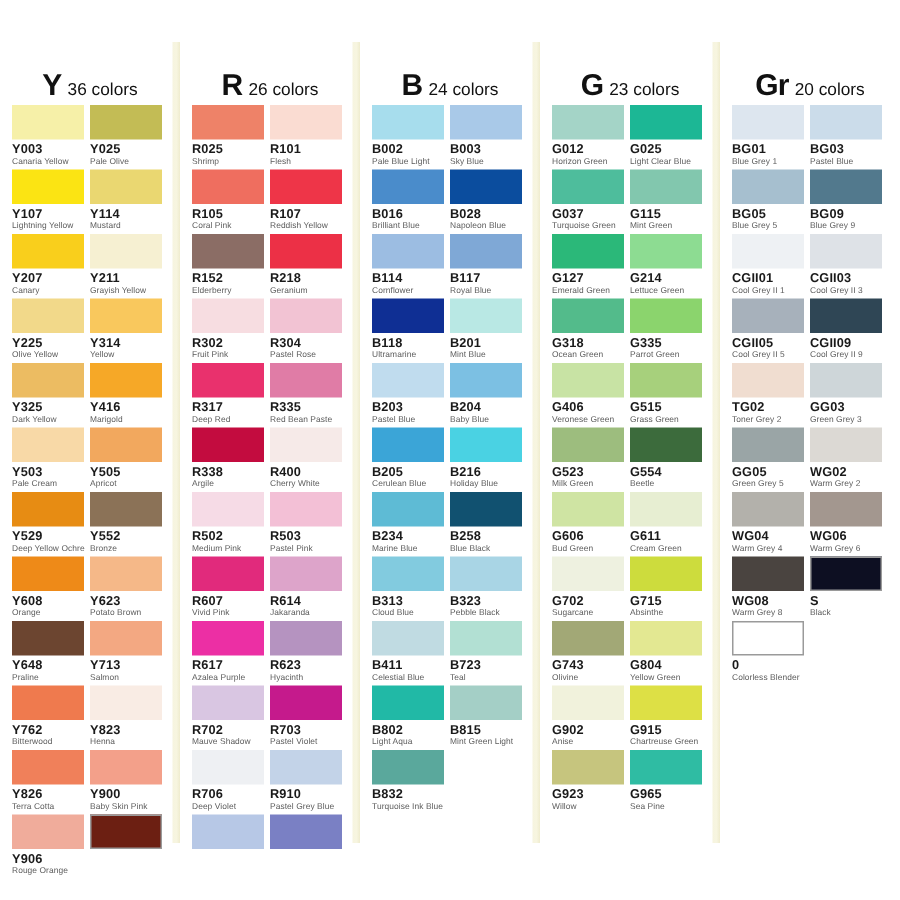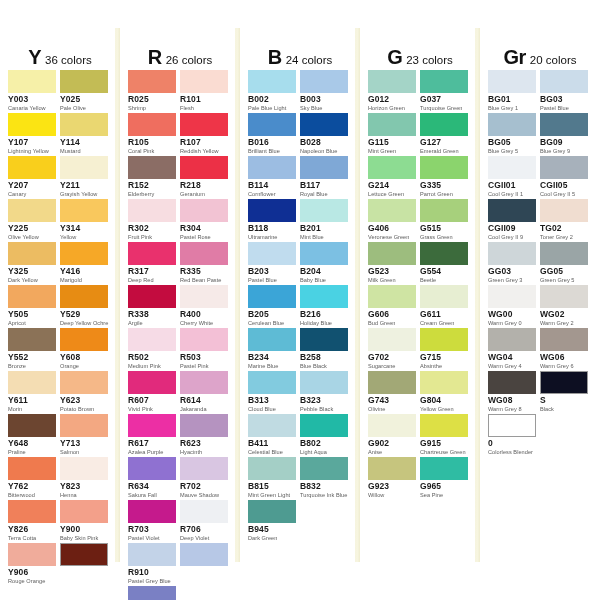--- a/index.html
+++ b/index.html
@@ -127,43 +127,43 @@
             <span class="chip" style="background: rgb(236, 188, 98);"></span>
             <div class="code">Y325</div>
             <div class="name">Dark Yellow</div>
           </div>
           <div class="cell">
             <span class="chip" style="background: rgb(246, 168, 39);"></span>
             <div class="code">Y416</div>
             <div class="name">Marigold</div>
           </div>
           <div class="cell">
+            <span class="chip" style="background: rgb(248, 217, 167);"></span>
+            <div class="code">Y503</div>
+            <div class="name">Pale Cream</div>
+          </div>
+          <div class="cell">
             <span class="chip" style="background: rgb(242, 168, 94);"></span>
             <div class="code">Y505</div>
             <div class="name">Apricot</div>
           </div>
           <div class="cell">
             <span class="chip" style="background: rgb(231, 140, 19);"></span>
             <div class="code">Y529</div>
             <div class="name">Deep Yellow Ochre</div>
           </div>
           <div class="cell">
             <span class="chip" style="background: rgb(139, 114, 87);"></span>
             <div class="code">Y552</div>
             <div class="name">Bronze</div>
           </div>
           <div class="cell">
             <span class="chip" style="background: rgb(238, 138, 24);"></span>
             <div class="code">Y608</div>
             <div class="name">Orange</div>
-          </div>
-          <div class="cell">
-            <span class="chip" style="background: rgb(244, 221, 179);"></span>
-            <div class="code">Y611</div>
-            <div class="name">Morin</div>
           </div>
           <div class="cell">
             <span class="chip" style="background: rgb(245, 184, 136);"></span>
             <div class="code">Y623</div>
             <div class="name">Potato Brown</div>
           </div>
           <div class="cell">
             <span class="chip" style="background: rgb(108, 69, 48);"></span>
             <div class="code">Y648</div>
             <div class="name">Praline</div>
@@ -296,25 +296,20 @@
             <span class="chip" style="background: rgb(236, 47, 164);"></span>
             <div class="code">R617</div>
             <div class="name">Azalea Purple</div>
           </div>
           <div class="cell">
             <span class="chip" style="background: rgb(181, 147, 192);"></span>
             <div class="code">R623</div>
             <div class="name">Hyacinth</div>
           </div>
           <div class="cell">
-            <span class="chip" style="background: rgb(143, 113, 209);"></span>
-            <div class="code">R634</div>
-            <div class="name">Sakura Fall</div>
-          </div>
-          <div class="cell">
             <span class="chip" style="background: rgb(217, 198, 226);"></span>
             <div class="code">R702</div>
             <div class="name">Mauve Shadow</div>
           </div>
           <div class="cell">
             <span class="chip" style="background: rgb(197, 26, 140);"></span>
             <div class="code">R703</div>
             <div class="name">Pastel Violet</div>
           </div>
           <div class="cell">
@@ -420,71 +415,81 @@
             <span class="chip" style="background: rgb(169, 213, 229);"></span>
             <div class="code">B323</div>
             <div class="name">Pebble Black</div>
           </div>
           <div class="cell">
             <span class="chip" style="background: rgb(192, 219, 226);"></span>
             <div class="code">B411</div>
             <div class="name">Celestial Blue</div>
           </div>
           <div class="cell">
+            <span class="chip" style="background: rgb(178, 224, 211);"></span>
+            <div class="code">B723</div>
+            <div class="name">Teal</div>
+          </div>
+          <div class="cell">
             <span class="chip" style="background: rgb(33, 185, 166);"></span>
             <div class="code">B802</div>
             <div class="name">Light Aqua</div>
           </div>
           <div class="cell">
             <span class="chip" style="background: rgb(164, 207, 198);"></span>
             <div class="code">B815</div>
             <div class="name">Mint Green Light</div>
           </div>
           <div class="cell">
             <span class="chip" style="background: rgb(90, 168, 156);"></span>
             <div class="code">B832</div>
             <div class="name">Turquoise Ink Blue</div>
-          </div>
-          <div class="cell">
-            <span class="chip" style="background: rgb(78, 155, 145);"></span>
-            <div class="code">B945</div>
-            <div class="name">Dark Green</div>
           </div>
         </div>
       </div>
       <div class="column">
         <div class="col-head">
           <span class="col-letter">G</span>
           <span class="col-count">23 colors</span>
         </div>
         <div class="swatch-grid">
           <div class="cell">
             <span class="chip" style="background: rgb(164, 212, 199);"></span>
             <div class="code">G012</div>
             <div class="name">Horizon Green</div>
           </div>
           <div class="cell">
+            <span class="chip" style="background: rgb(28, 183, 149);"></span>
+            <div class="code">G025</div>
+            <div class="name">Light Clear Blue</div>
+          </div>
+          <div class="cell">
             <span class="chip" style="background: rgb(78, 189, 156);"></span>
             <div class="code">G037</div>
             <div class="name">Turquoise Green</div>
           </div>
           <div class="cell">
             <span class="chip" style="background: rgb(130, 199, 174);"></span>
             <div class="code">G115</div>
             <div class="name">Mint Green</div>
           </div>
           <div class="cell">
             <span class="chip" style="background: rgb(43, 184, 121);"></span>
             <div class="code">G127</div>
             <div class="name">Emerald Green</div>
           </div>
           <div class="cell">
             <span class="chip" style="background: rgb(141, 220, 146);"></span>
             <div class="code">G214</div>
             <div class="name">Lettuce Green</div>
+          </div>
+          <div class="cell">
+            <span class="chip" style="background: rgb(83, 187, 139);"></span>
+            <div class="code">G318</div>
+            <div class="name">Ocean Green</div>
           </div>
           <div class="cell">
             <span class="chip" style="background: rgb(139, 212, 109);"></span>
             <div class="code">G335</div>
             <div class="name">Parrot Green</div>
           </div>
           <div class="cell">
             <span class="chip" style="background: rgb(200, 227, 164);"></span>
             <div class="code">G406</div>
             <div class="name">Veronese Green</div>
@@ -581,20 +586,25 @@
             <span class="chip" style="background: rgb(82, 121, 141);"></span>
             <div class="code">BG09</div>
             <div class="name">Blue Grey 9</div>
           </div>
           <div class="cell">
             <span class="chip" style="background: rgb(238, 241, 244);"></span>
             <div class="code">CGII01</div>
             <div class="name">Cool Grey II 1</div>
           </div>
           <div class="cell">
+            <span class="chip" style="background: rgb(222, 226, 231);"></span>
+            <div class="code">CGII03</div>
+            <div class="name">Cool Grey II 3</div>
+          </div>
+          <div class="cell">
             <span class="chip" style="background: rgb(167, 177, 187);"></span>
             <div class="code">CGII05</div>
             <div class="name">Cool Grey II 5</div>
           </div>
           <div class="cell">
             <span class="chip" style="background: rgb(47, 70, 85);"></span>
             <div class="code">CGII09</div>
             <div class="name">Cool Grey II 9</div>
           </div>
           <div class="cell">
@@ -604,25 +614,20 @@
           </div>
           <div class="cell">
             <span class="chip" style="background: rgb(206, 214, 217);"></span>
             <div class="code">GG03</div>
             <div class="name">Green Grey 3</div>
           </div>
           <div class="cell">
             <span class="chip" style="background: rgb(154, 165, 166);"></span>
             <div class="code">GG05</div>
             <div class="name">Green Grey 5</div>
-          </div>
-          <div class="cell">
-            <span class="chip" style="background: rgb(241, 240, 238);"></span>
-            <div class="code">WG00</div>
-            <div class="name">Warm Grey 0</div>
           </div>
           <div class="cell">
             <span class="chip" style="background: rgb(220, 217, 212);"></span>
             <div class="code">WG02</div>
             <div class="name">Warm Grey 2</div>
           </div>
           <div class="cell">
             <span class="chip" style="background: rgb(179, 177, 171);"></span>
             <div class="code">WG04</div>
             <div class="name">Warm Grey 4</div>

